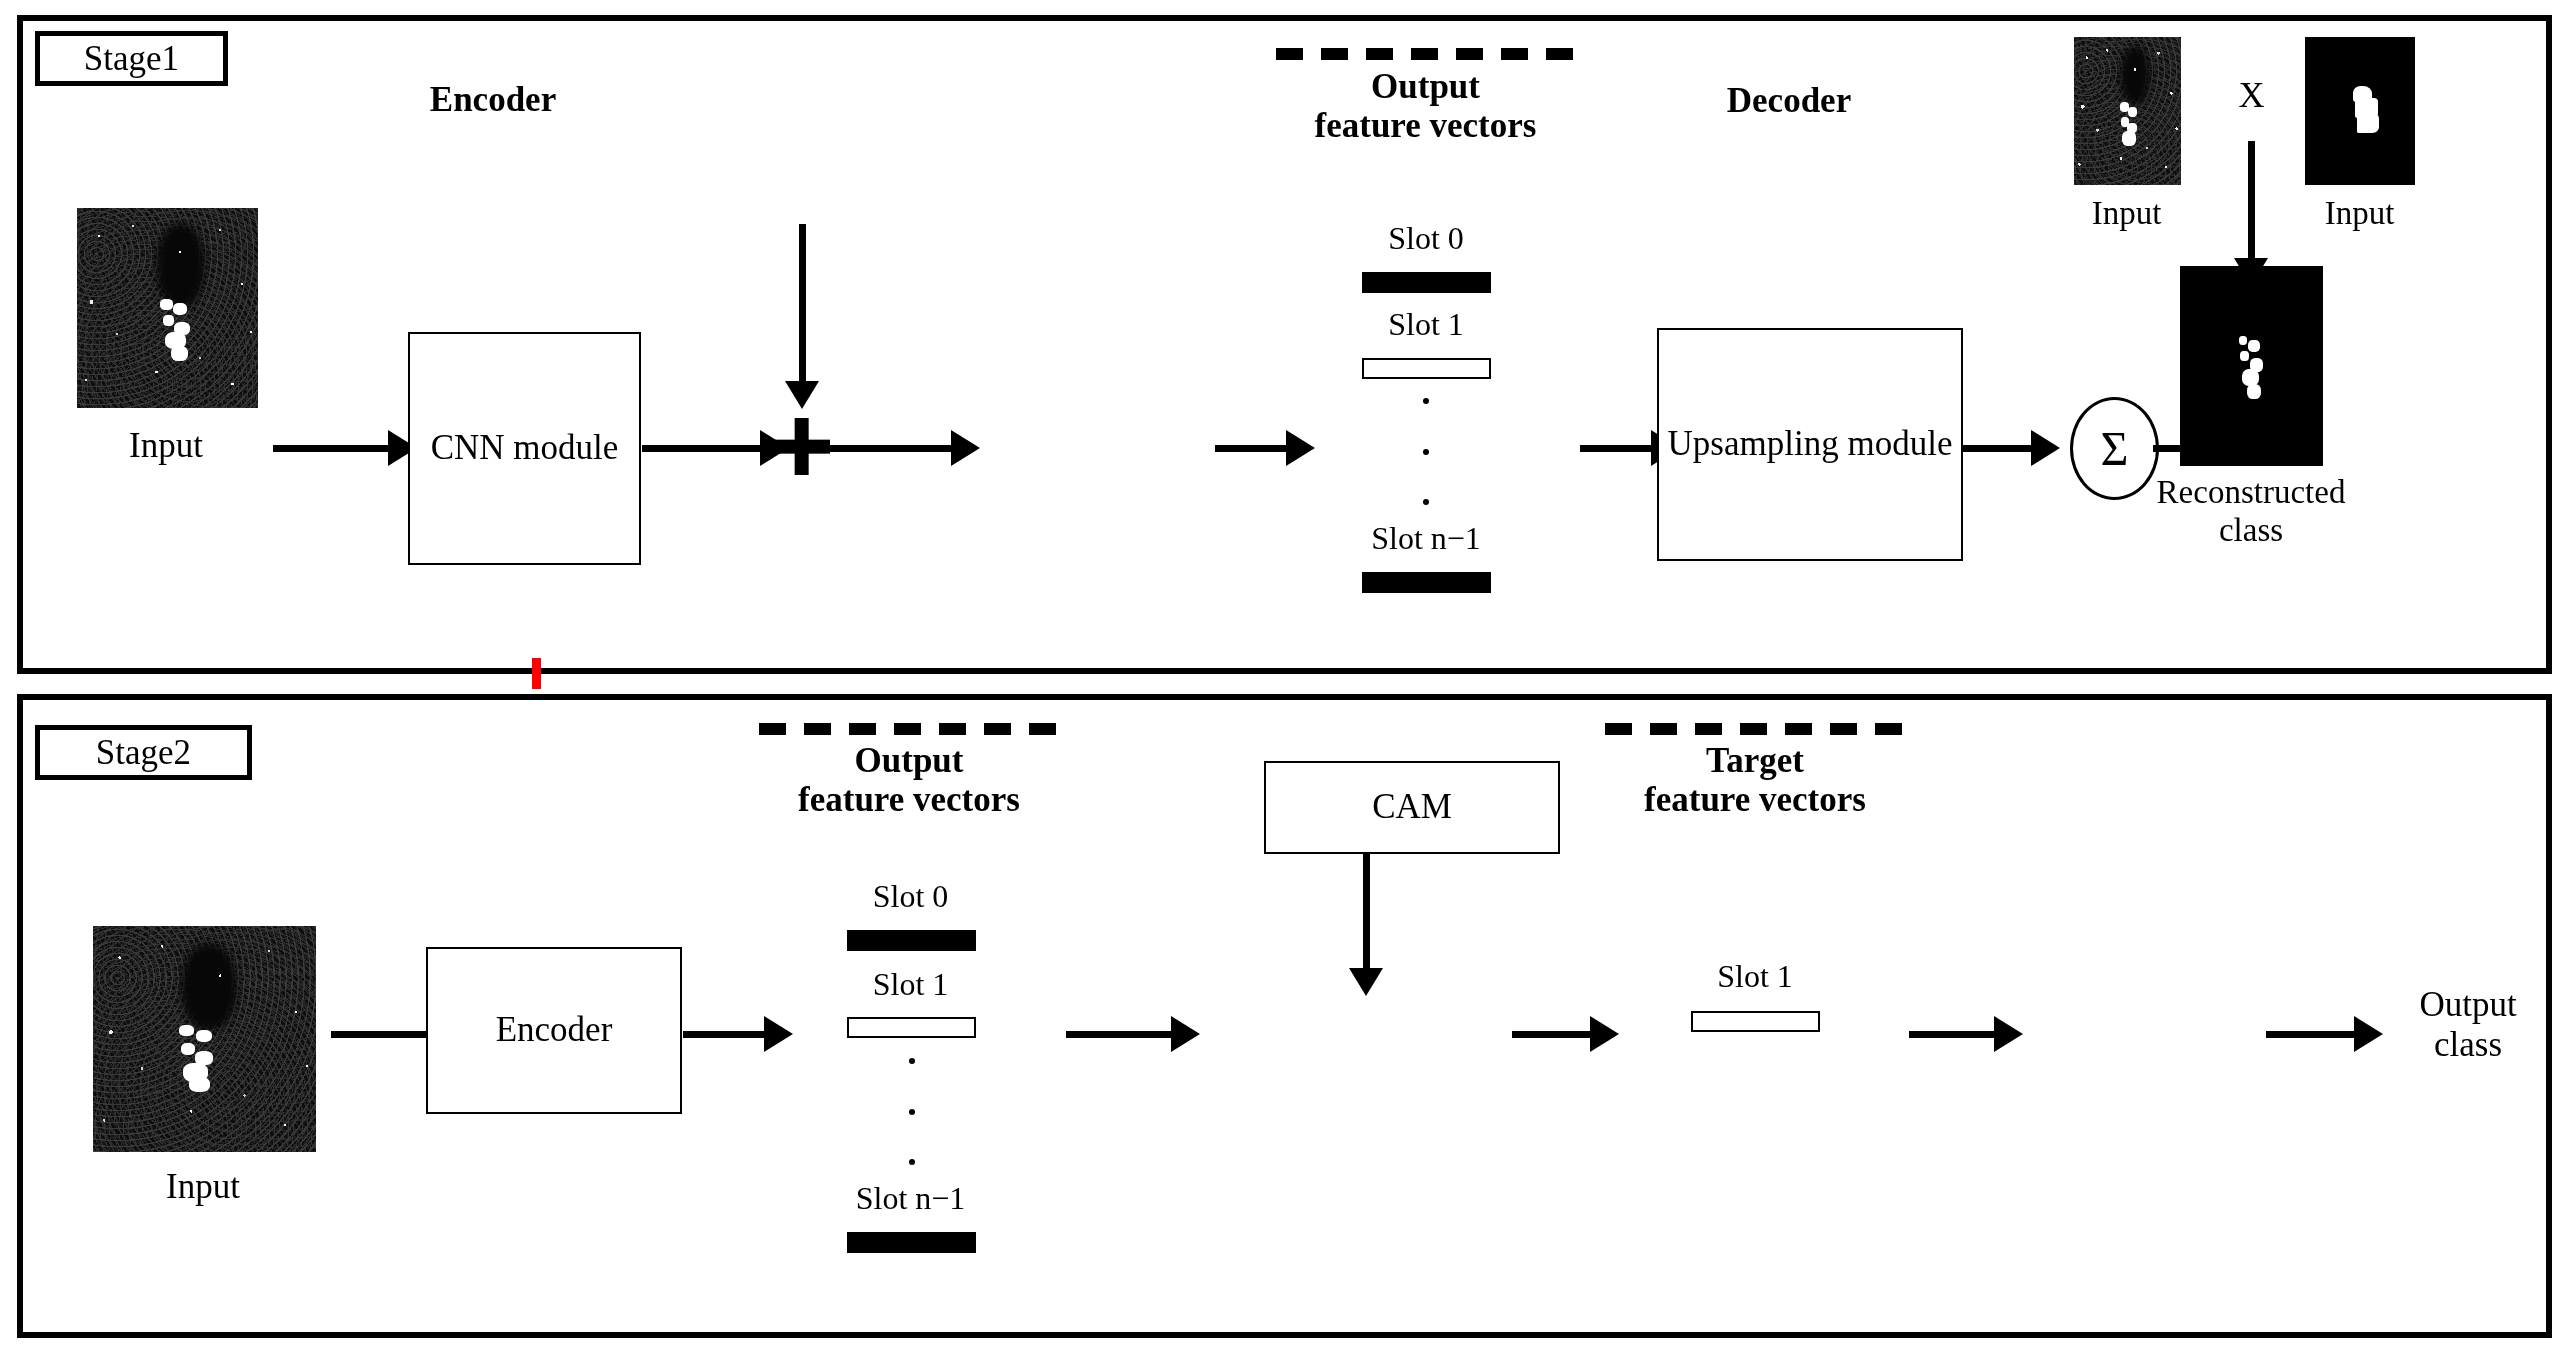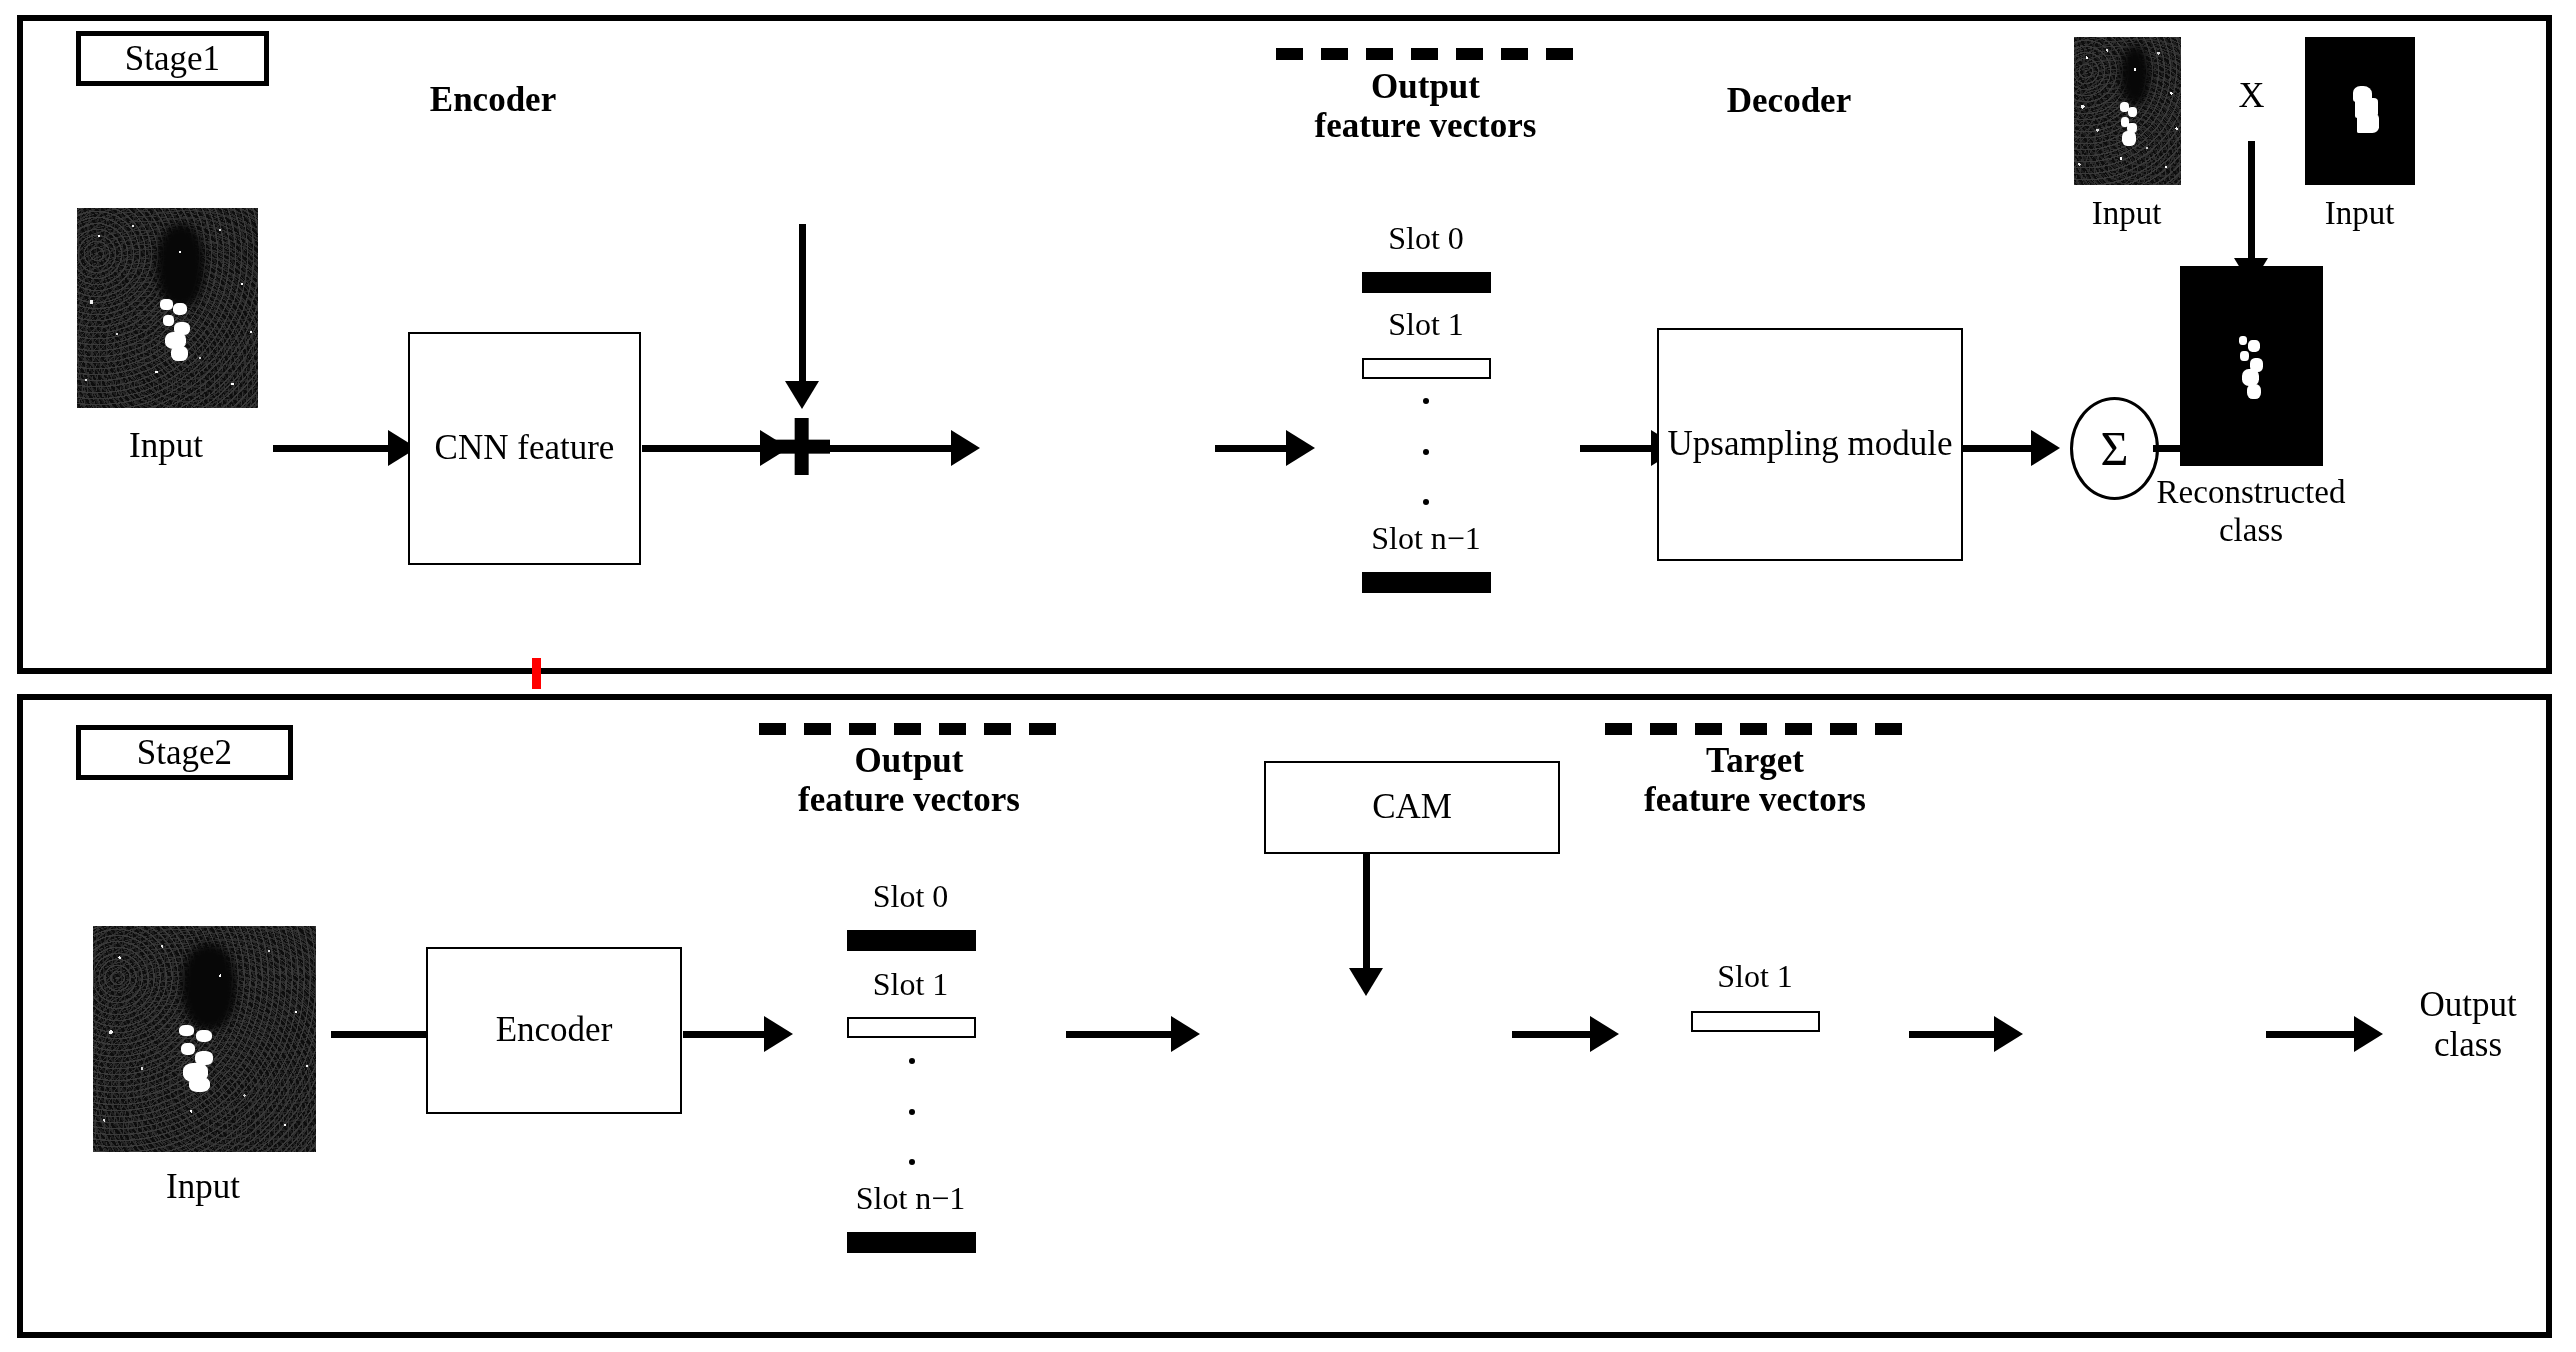--- a/index.html
+++ b/index.html
@@ -6,21 +6,21 @@
   body{width:2576px;height:1353px;font-family:"Liberation Serif","DejaVu Serif",serif;color:#000;}
   #root{position:relative;width:2576px;height:1353px;overflow:hidden;background:#fff;}
 
   
   .stage-frame{position:absolute;border:6px solid #000;background:#fff;box-sizing:border-box;}
   #stage1-frame{left:17.3px;top:14.7px;width:2535px;height:659px;}
   #stage2-frame{left:17.3px;top:694px;width:2535px;height:644px;}
 
   
   .stage-tag{position:absolute;border:5.3px solid #000;background:#fff;box-sizing:border-box;
-             display:flex;align-items:center;justify-content:center;font-size:35px;line-height:1;margin-left:41px;}
+             display:flex;align-items:center;justify-content:center;font-size:35px;line-height:1;}
   #stage1-tag{left:35px;top:31px;width:193px;height:55px;}
   #stage2-tag{left:35px;top:725px;width:217px;height:55px;}
 
   
   .dashdot{position:absolute;box-sizing:border-box;background:transparent;}
   .dashdot .edge{position:absolute;background:transparent;}
   
   .dd-top,.dd-bot{height:4.7px;left:0;right:0;
     background-image:repeating-linear-gradient(to right,#000 0 29px,transparent 29px 41px,#000 41px 47px,transparent 47px 59px);}
   .dd-left,.dd-right{width:4.7px;top:0;bottom:0;
@@ -138,21 +138,21 @@
     <div class="edge dd-bot"></div>
     <div class="edge dd-left"></div>
     <div class="edge dd-right"></div>
   </div>
   <div class="grouptitle" style="left:373px;top:80px;width:240px;">Encoder</div>
 
 
   <div class="arrow-v" style="left:799px;top:224px;height:160px;"></div>
 
   <div class="modbox" style="left:408px;top:332px;width:233px;height:233px;">CNN
-feature</div>
+module</div>
 
   <div class="arrow-h" style="left:642px;top:445px;width:120px;"></div>
 
   <div class="plus" style="left:773px;top:418px;width:57px;height:57px;">
     <div class="hbar"></div>
     <div class="vbar"></div>
   </div>
 
   <div class="arrow-h" style="left:830px;top:445px;width:123px;"></div>
 

